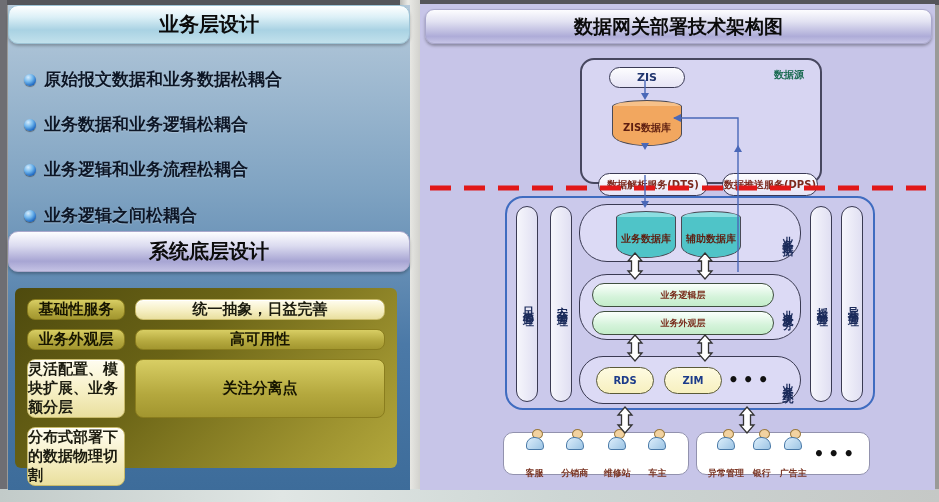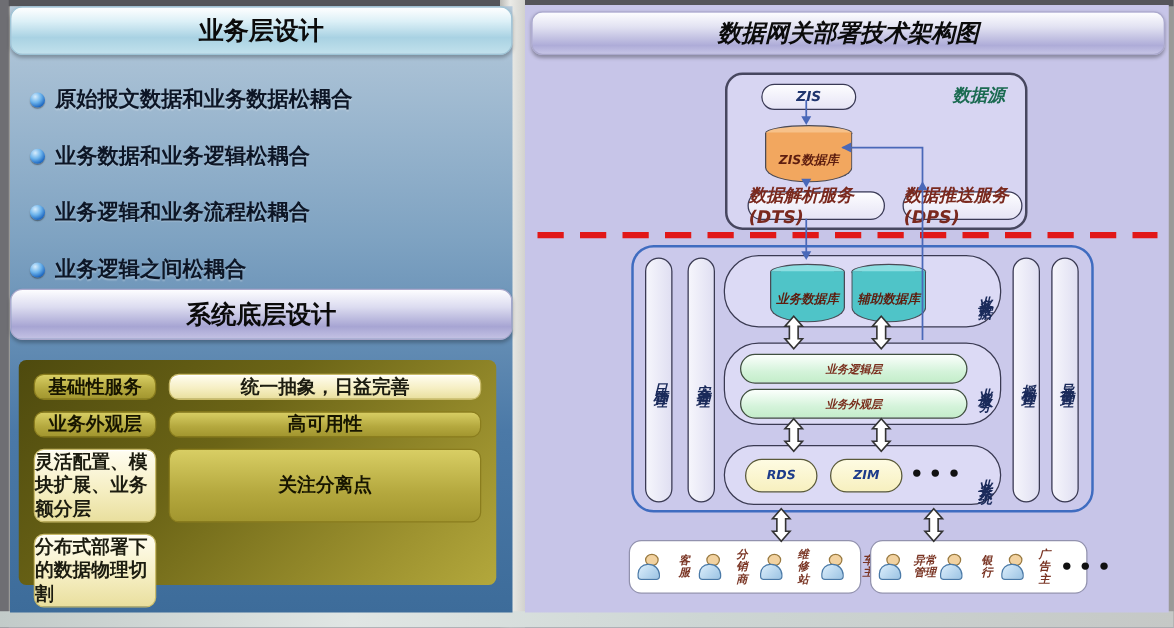--- a/index.html
+++ b/index.html
@@ -32,33 +32,33 @@
       background:linear-gradient(135deg,#4e4a0e 0%,#6b6416 40%,#9d922f 80%,#b3a83c 100%);
       box-sizing:border-box;padding:11px 12px;display:grid;grid-template-columns:98px 1fr;gap:9px 10px;}
   .gcell{display:flex;align-items:center;justify-content:center;border-radius:8px;
       font-weight:bold;font-size:15px;}
   .glabel{background:linear-gradient(180deg,#d8ce64,#b4a83e 60%,#a2962f);
       border:1px solid #8a7d1e;color:#171500;}
   .gvalue{background:linear-gradient(180deg,#fffdf0,#f6efc4 55%,#e9df9e);
       border:1px solid #c9bb6a;box-shadow:inset 0 1px 0 #fff;color:#1c1c10;}
 
   
-  .right-panel{position:absolute;left:420px;top:4px;width:515px;height:486px;background:#c7c5e8;font-style:italic;}
+  .right-panel{position:absolute;left:420px;top:4px;width:515px;height:486px;background:#c7c5e8;}
   .rtitle{position:absolute;left:5px;top:5px;width:505px;height:33px;border-radius:9px;
       display:flex;align-items:center;justify-content:center;font-weight:bold;font-size:19px;color:#0b0b0b;
       border:1px solid #aaa8cc;box-shadow:0 2px 3px rgba(0,0,0,.3);
       background:linear-gradient(180deg,#fdfdff 0%,#e2e2f2 35%,#aeacd8 80%,#c6c4e6 100%);}
 
   .ds-box{position:absolute;left:160px;top:54px;width:242px;height:126px;background:#d7d5f2;
       border:2px solid #47475f;border-radius:14px;box-sizing:border-box;}
-  .ds-label{position:absolute;right:16px;top:8px;font-size:14px;font-weight:bold;color:#1b6b52;}
+  .ds-label{position:absolute;right:16px;top:8px;font-size:10px;font-weight:bold;color:#1b6b52;}
   .pill{position:absolute;display:flex;align-items:center;justify-content:center;border-radius:999px;
       background:linear-gradient(180deg,#fdfdff,#e6e4f5);border:1.5px solid #3a3a55;box-sizing:border-box;}
   .pill.zis{left:27px;top:7px;width:76px;height:21px;font-size:11px;font-weight:bold;color:#20356e;}
-  .pill.svc{font-size:14px;font-weight:bold;color:#7a291e;}
+  .pill.svc{font-size:10px;font-weight:bold;color:#7a291e;margin-top:20px;}
   .pill.dts{left:16px;top:93px;width:110px;height:23px;}
   .pill.dps{left:140px;top:93px;width:96px;height:23px;}
 
   .cyl{position:absolute;}
   .cyl .cbody{position:absolute;left:0;right:0;top:6px;bottom:0;border:1.5px solid #4a4a55;border-top:none;
       border-radius:0 0 50% 50% / 0 0 12px 12px;display:flex;align-items:center;justify-content:center;}
   .cyl .ctop{position:absolute;left:0;right:0;top:0;height:13px;border:1.5px solid #4a4a55;border-radius:50%;box-sizing:border-box;}
   .cyl.orange .cbody{background:#f2a75f;}
   .cyl.orange .ctop{background:#f7c189;}
   .cyl.teal .cbody{background:#4fc4c8;}
@@ -90,21 +90,21 @@
   .ypill{position:absolute;top:10px;width:58px;height:27px;border-radius:999px;
       background:linear-gradient(180deg,#fefbe2,#f7f0bf);border:1.5px solid #5a5a38;
       display:flex;align-items:center;justify-content:center;font-size:10px;font-weight:bold;color:#1c3b8a;box-sizing:border-box;}
   .ypill.y1{left:16px;} .ypill.y2{left:84px;}
   .dots{font-size:17px;font-weight:bold;color:#111;letter-spacing:4px;}
   .dots.sys{position:absolute;left:148px;top:13px;}
 
   .user-box{position:absolute;top:428px;height:43px;background:#fff;border:1.5px solid #9292ae;
       border-radius:10px;box-sizing:border-box;display:flex;align-items:center;justify-content:space-evenly;padding:0 4px;}
   .ub1{left:83px;width:186px;} .ub2{left:276px;width:174px;}
-  .user{display:flex;flex-direction:row;align-items:center;gap:18px;}
+  .user{display:flex;flex-direction:column;align-items:center;gap:18px;}
   .person{position:relative;width:22px;height:21px;}
   .person .head{position:absolute;top:0;left:8px;width:9px;height:8px;border-radius:50%;
       background:#f2d2a0;border:1px solid #9a7a40;}
   .person .torso{position:absolute;bottom:0;left:2px;width:16px;height:11px;border-radius:8px 9px 3px 3px;
       background:linear-gradient(135deg,#dceefb,#9cc4e4);border:1px solid #4a7aa8;}
   .ulabel{font-size:9px;font-weight:bold;color:#7a3524;line-height:10px;}
 
   svg.overlay{position:absolute;left:0;top:0;width:515px;height:486px;pointer-events:none;}
 </style>
 </head>

